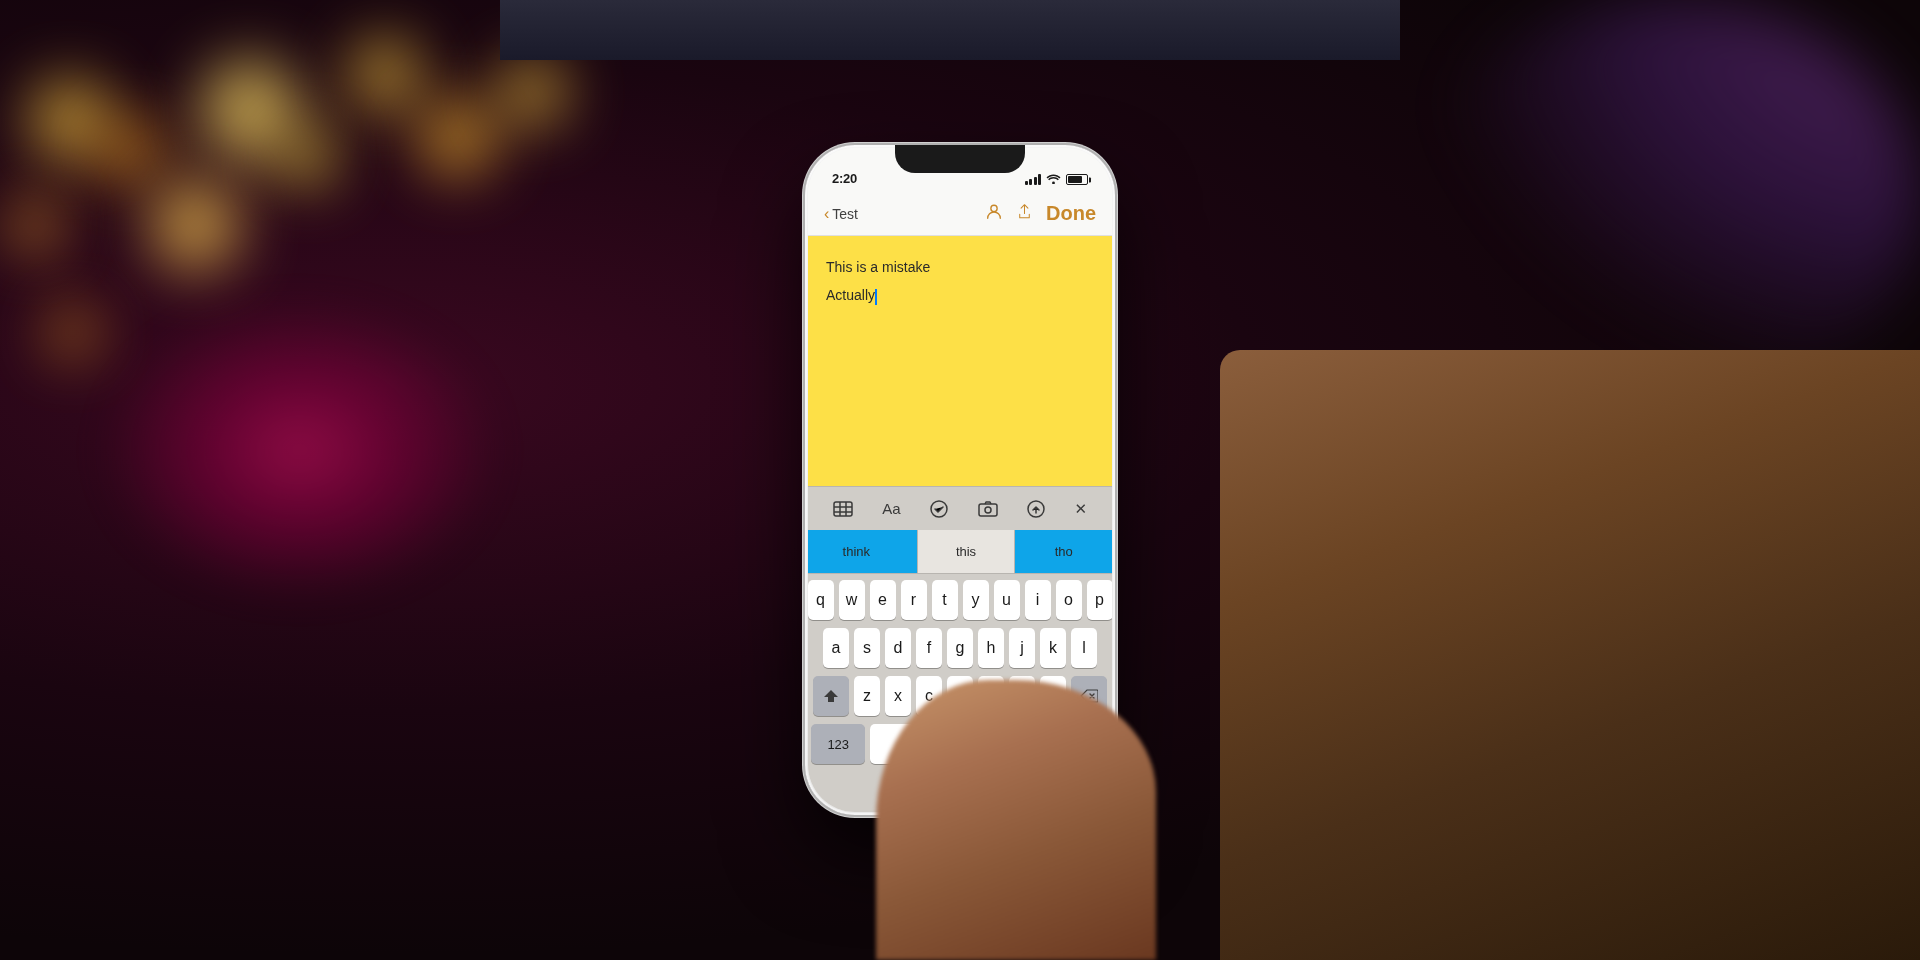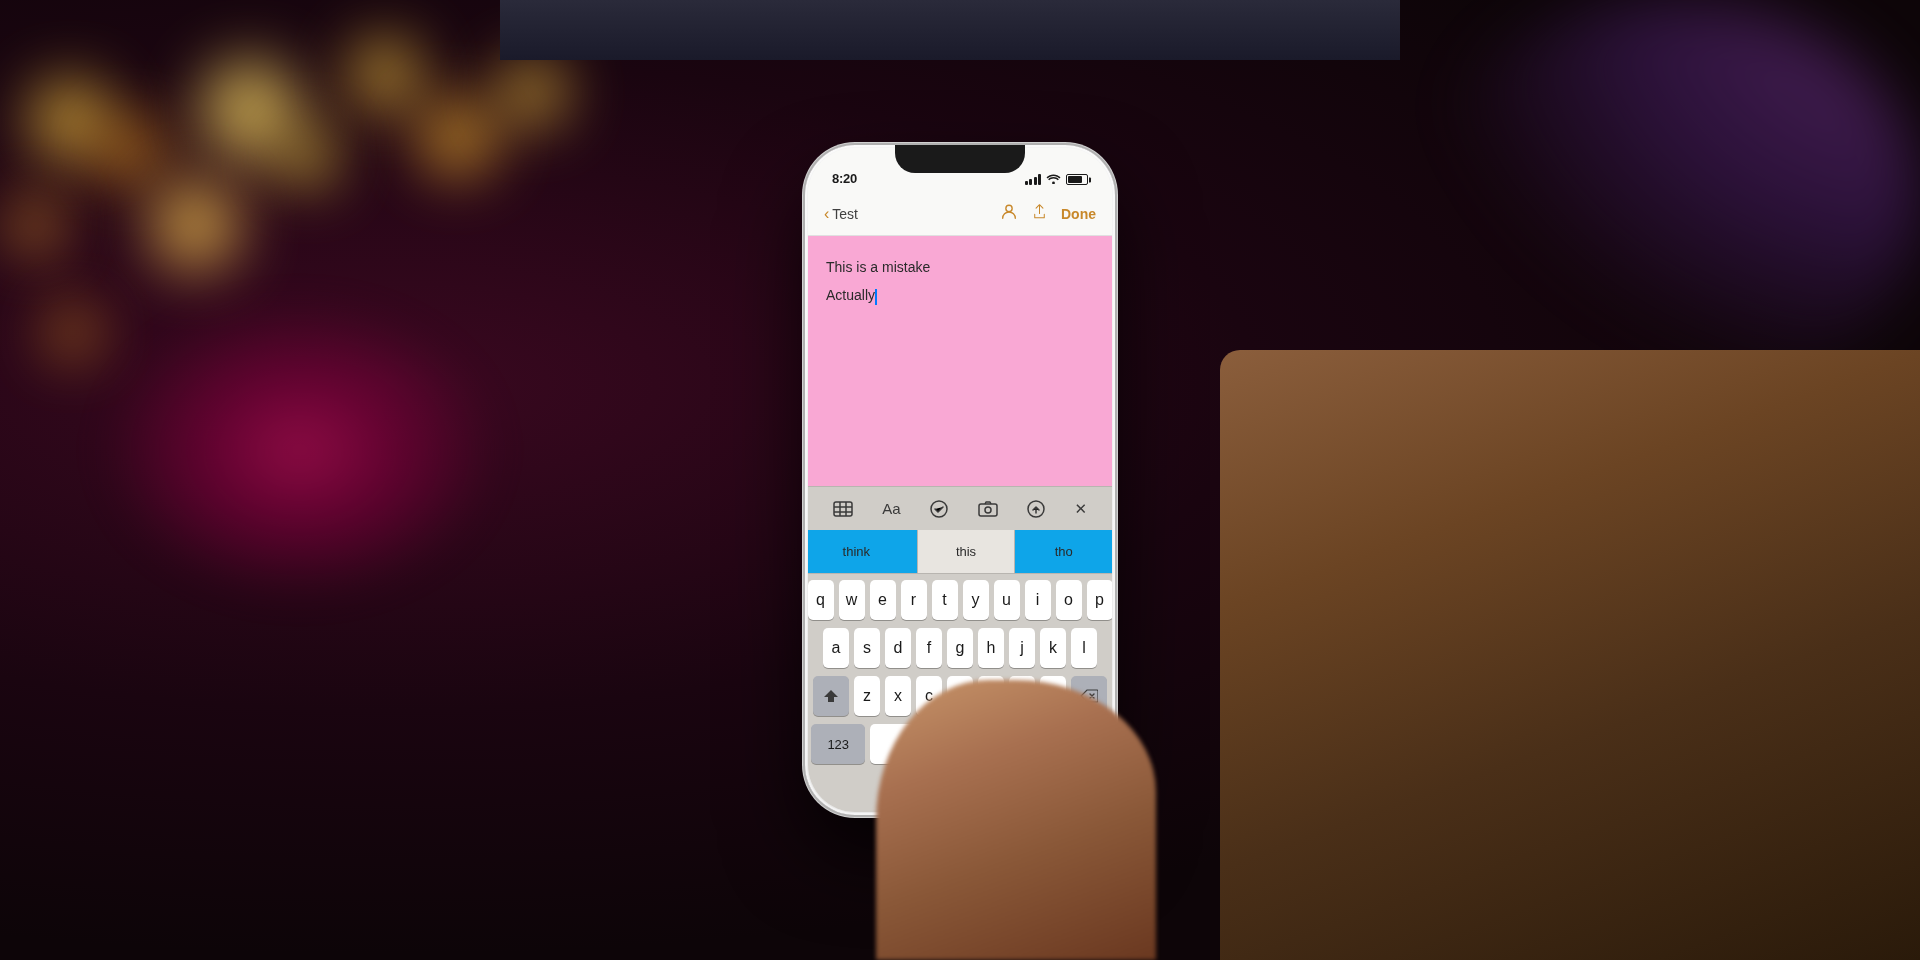--- a/index.html
+++ b/index.html
@@ -275,28 +275,28 @@
       gap: 14px;
     }
 
     .nav-icon {
       color: #c8882a;
       font-size: 16px;
     }
 
     .nav-done {
       color: #c8882a;
-      font-size: 14px;
+      font-size: 20px;
       font-weight: 600;
     }
 
     
     .note-content {
       flex: 1;
-      background: #f9a8d4;
+      background: #fde047;
       padding: 20px 18px 24px;
       overflow: hidden;
     }
 
     .note-line {
       font-size: 14px;
       color: #2a2a2a;
       line-height: 1.6;
       margin-bottom: 6px;
     }
@@ -498,21 +498,21 @@
 <div class="hand">
   <div class="hand-shape"></div>
 </div>
 
 <div class="phone-wrapper">
   <div class="phone-frame">
     <div class="notch"></div>
     <div class="phone-screen">
 
       <div class="status-bar">
-        <span class="status-time">8:20</span>
+        <span class="status-time">2:20</span>
         <div class="status-icons">
           <div class="signal-bars">
             <span></span>
               <span></span>
               <span></span>
               <span></span>
           </div>
           <span class="wifi-icon">
             <svg width="15" height="11" viewBox="0 0 15 11">
               <path d="M7.5 3C9.8 3 11.9 3.9 13.4 5.4L14.5 4.3C12.7 2.5 10.2 1.4 7.5 1.4S2.3 2.5.5 4.3l1.1 1.1C3.1 3.9 5.2 3 7.5 3z" fill="#1a1a1a"></path>

